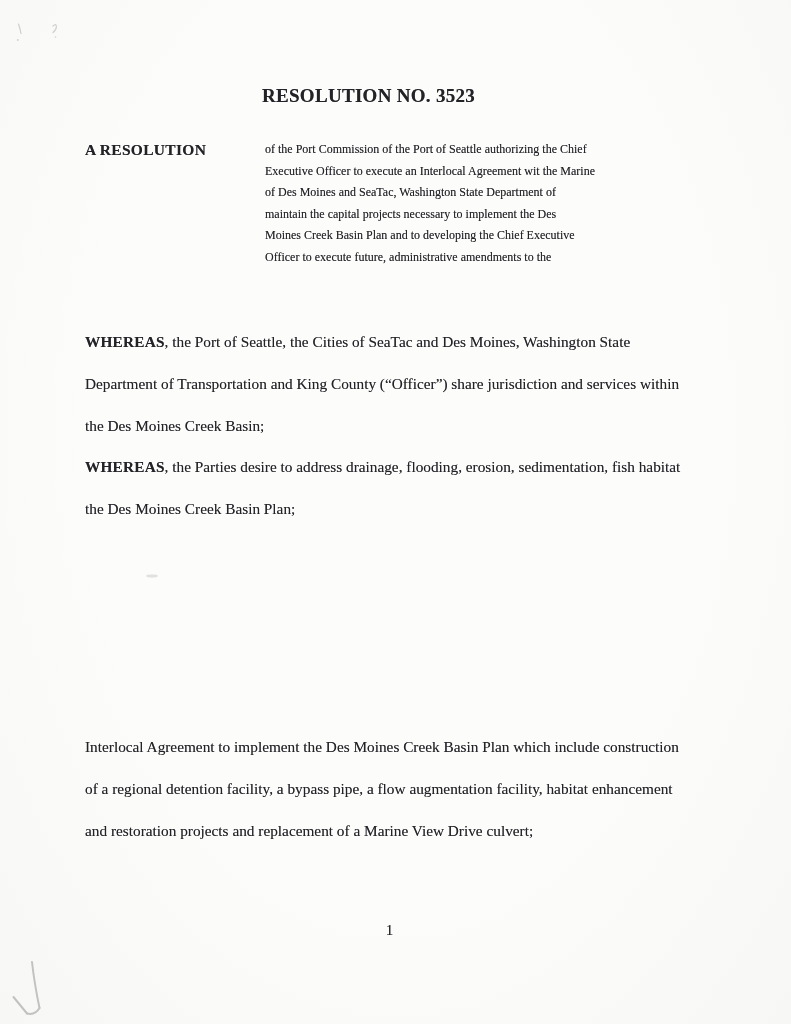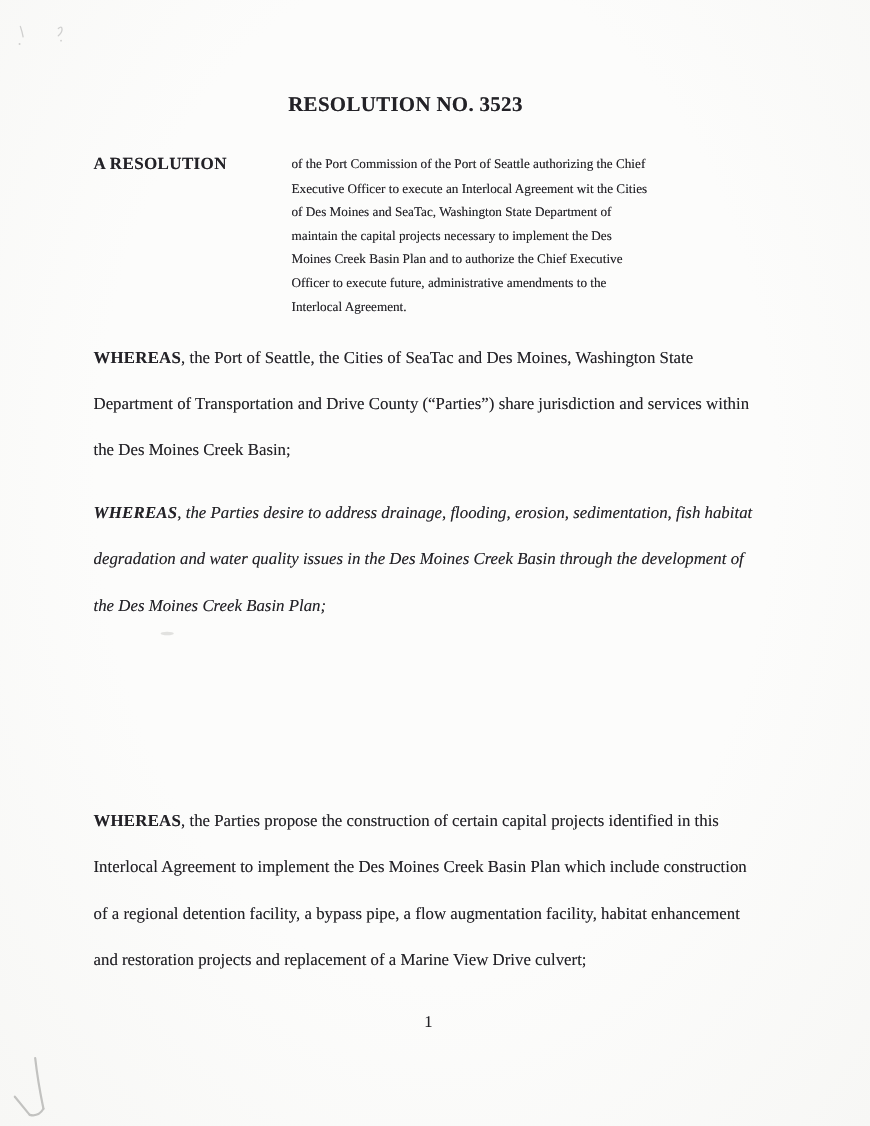--- a/index.html
+++ b/index.html
@@ -46,22 +46,22 @@
   .res-body .rline { white-space: nowrap; }
   .whereas {
     left: 85px;
     width: 660px;
     font-size: 15.3px;
     line-height: 42px;
     text-shadow: 0 0 0.4px rgba(35,34,39,0.45);
   }
   .whereas .wline { white-space: nowrap; }
   .whereas .lead { font-weight: 700; letter-spacing: 0.2px; }
-  .p1 { top: 305px; }
-  .p2 { top: 446px; font-style: italic; }
+  .p1 { top: 321px; }
+  .p2 { top: 446px; }
   .p3 { top: 586px; }
   .p4 { top: 726px; }
   .page-number {
     left: 0; top: 922px;
     width: 779px;
     text-align: center;
     font-size: 15px;
     text-shadow: 0 0 0.4px rgba(35,34,39,0.45);
   }
   .noise {
@@ -92,43 +92,40 @@
       <path d="M39.5,1008 Q35,1015.5 27,1013.5"></path>
     </g>
   </svg>
 
   <h1 class="abs title">RESOLUTION NO. 3523</h1>
 
   <div class="abs res-label">A RESOLUTION</div>
 
   <div class="abs res-body">
     <div class="rline">of the Port Commission of the Port of Seattle authorizing the Chief</div>
-    <div class="rline">Executive Officer to execute an Interlocal Agreement wit the Cities</div>
+    <div class="rline">Executive Officer to execute an Interlocal Agreement wit the Marine</div>
     <div class="rline">of Des Moines and SeaTac, Washington State Department of</div>
     <div class="rline">maintain the capital projects necessary to implement the Des</div>
-    <div class="rline">Moines Creek Basin Plan and to authorize the Chief Executive</div>
+    <div class="rline">Moines Creek Basin Plan and to developing the Chief Executive</div>
     <div class="rline">Officer to execute future, administrative amendments to the</div>
-    <div class="rline">Interlocal Agreement.</div>
   </div>
 
   <div class="abs whereas p1">
     <div class="wline"><span class="lead">WHEREAS</span><span>, the Port of Seattle, the Cities of SeaTac and Des Moines, Washington State</span></div>
-    <div class="wline">Department of Transportation and Drive County (“Parties”) share jurisdiction and services within</div>
+    <div class="wline">Department of Transportation and King County (“Officer”) share jurisdiction and services within</div>
     <div class="wline">the Des Moines Creek Basin;</div>
   </div>
 
   <div class="abs whereas p2">
     <div class="wline"><span class="lead">WHEREAS</span><span>, the Parties desire to address drainage, flooding, erosion, sedimentation, fish habitat</span></div>
-    <div class="wline">degradation and water quality issues in the Des Moines Creek Basin through the development of</div>
     <div class="wline">the Des Moines Creek Basin Plan;</div>
   </div>
 
 
   <div class="abs whereas p4">
-    <div class="wline"><span class="lead">WHEREAS</span><span>, the Parties propose the construction of certain capital projects identified in this</span></div>
     <div class="wline">Interlocal Agreement to implement the Des Moines Creek Basin Plan which include construction</div>
     <div class="wline">of a regional detention facility, a bypass pipe, a flow augmentation facility, habitat enhancement</div>
     <div class="wline">and restoration projects and replacement of a Marine View Drive culvert;</div>
   </div>
 
   <div class="abs page-number">1</div>
 
 </div>
 
 </body></html>

